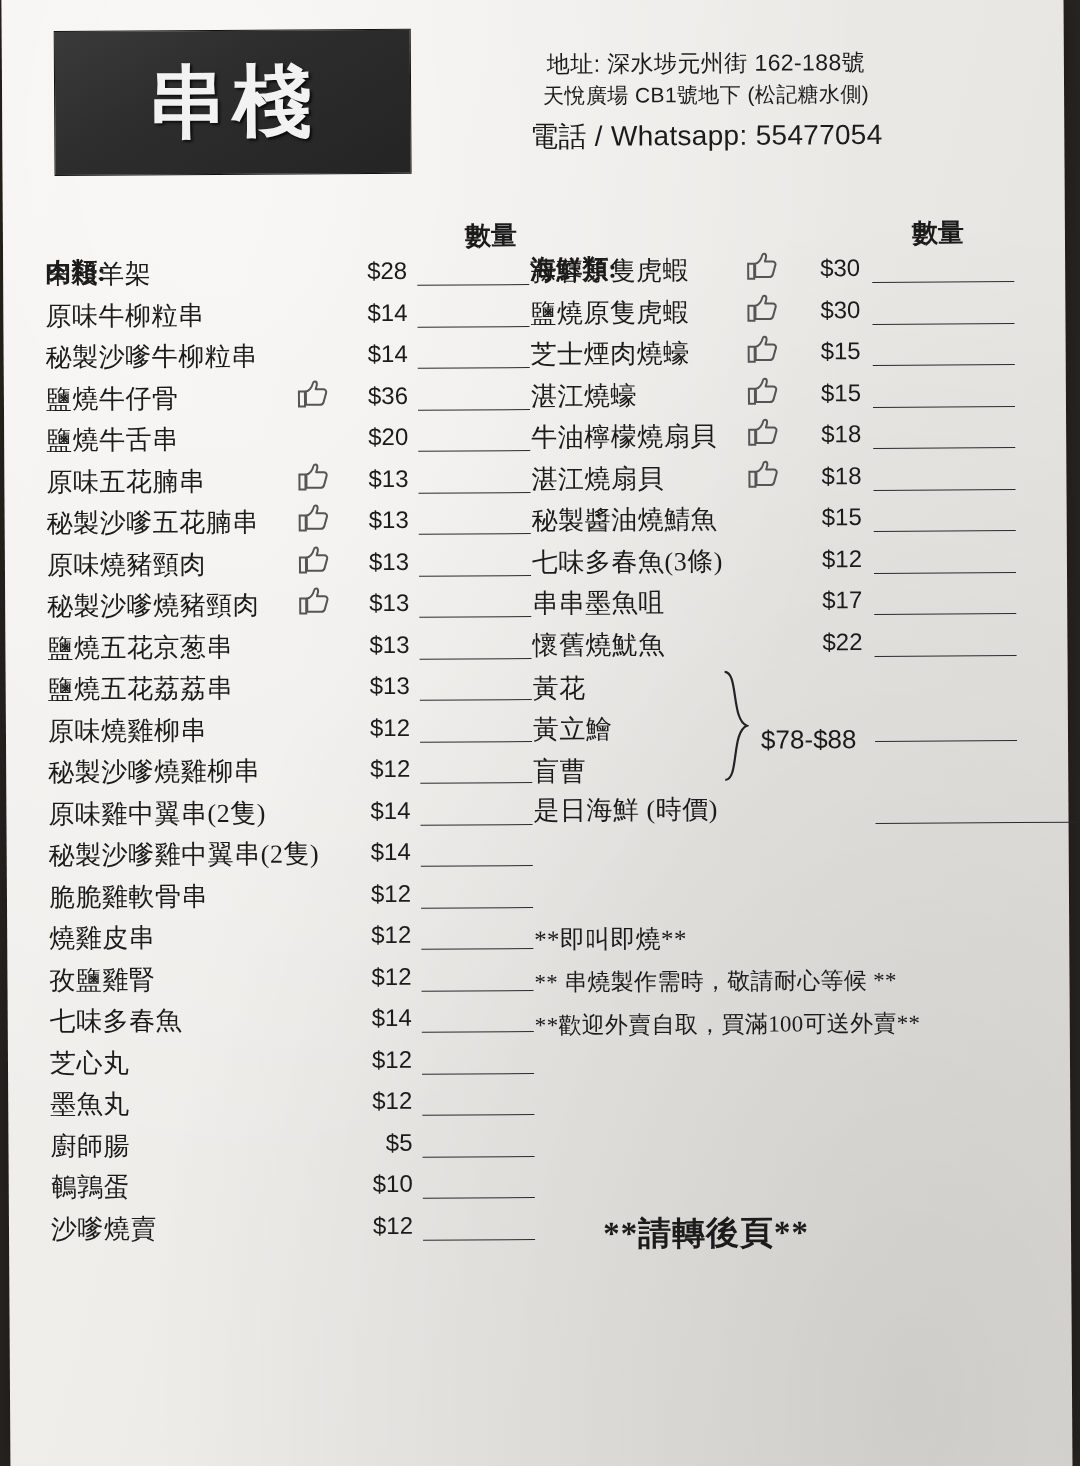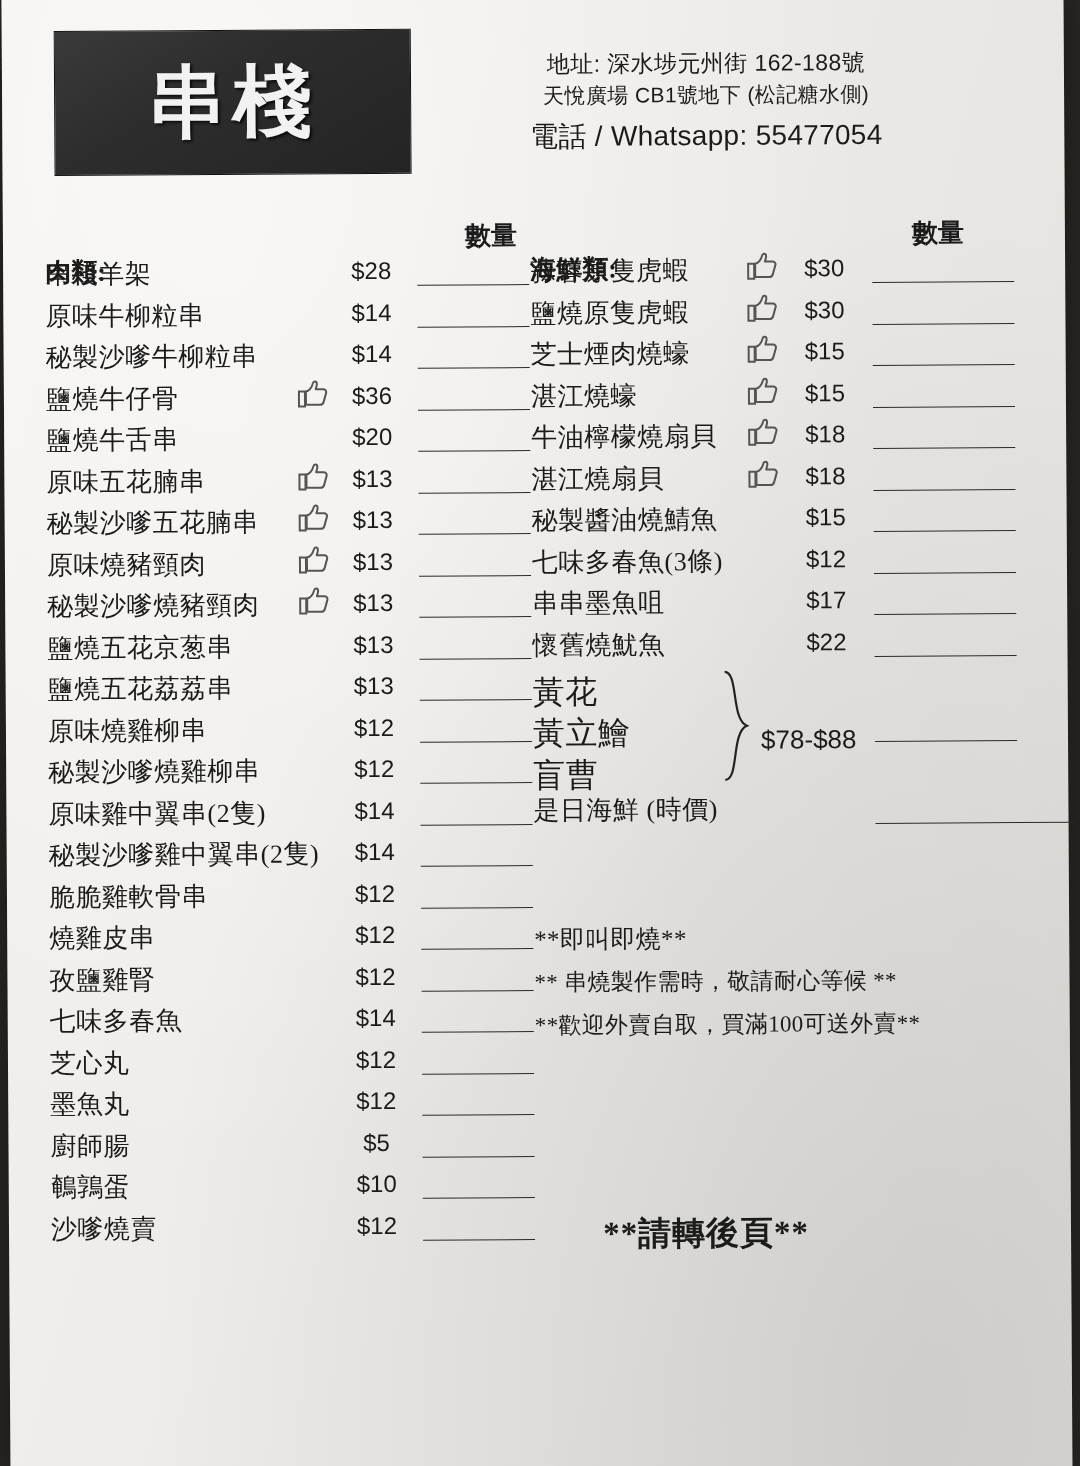--- a/index.html
+++ b/index.html
@@ -117,21 +117,21 @@
     font-size: 26px;
     font-family: "Liberation Serif", serif;
     white-space: nowrap;
     letter-spacing: .5px;
   }
   .pr {
     position: absolute;
     top: 4px;
     font-size: 24px;
     font-family: "Liberation Sans", sans-serif;
-    text-align: center;
+    text-align: right;
     width: 72px;
   }
   .col-left .pr { left: 290px; }
   .col-right .pr { left: 258px; }
 
   .blank {
     position: absolute;
     top: 32px;
     height: 1px;
     background: #2a2a2a;
@@ -149,21 +149,21 @@
     line-height: 34px;
   }
   .col-left .thumb { left: 248px; }
   .col-right .thumb { left: 213px; }
 
   
   .group-wrap {
     position: relative;
     height: 124px;
   }
-  .group-wrap .nm { position: absolute; left: 0; font-size: 32px; font-family: "Liberation Serif", serif; }
+  .group-wrap .nm { position: absolute; left: 0; font-size: 26px; font-family: "Liberation Serif", serif; }
   .group-wrap .g0 { top: 4px; }
   .group-wrap .g1 { top: 45px; }
   .group-wrap .g2 { top: 87px; }
   .bracket {
     position: absolute;
     left: 190px;
     top: 4px;
     width: 26px;
     height: 112px;
   }

